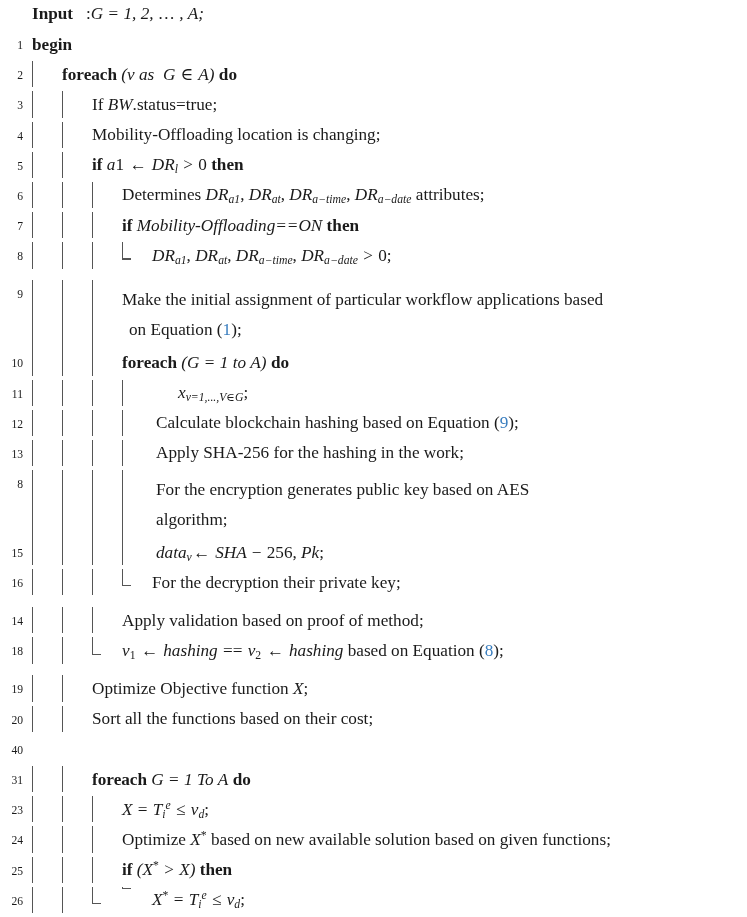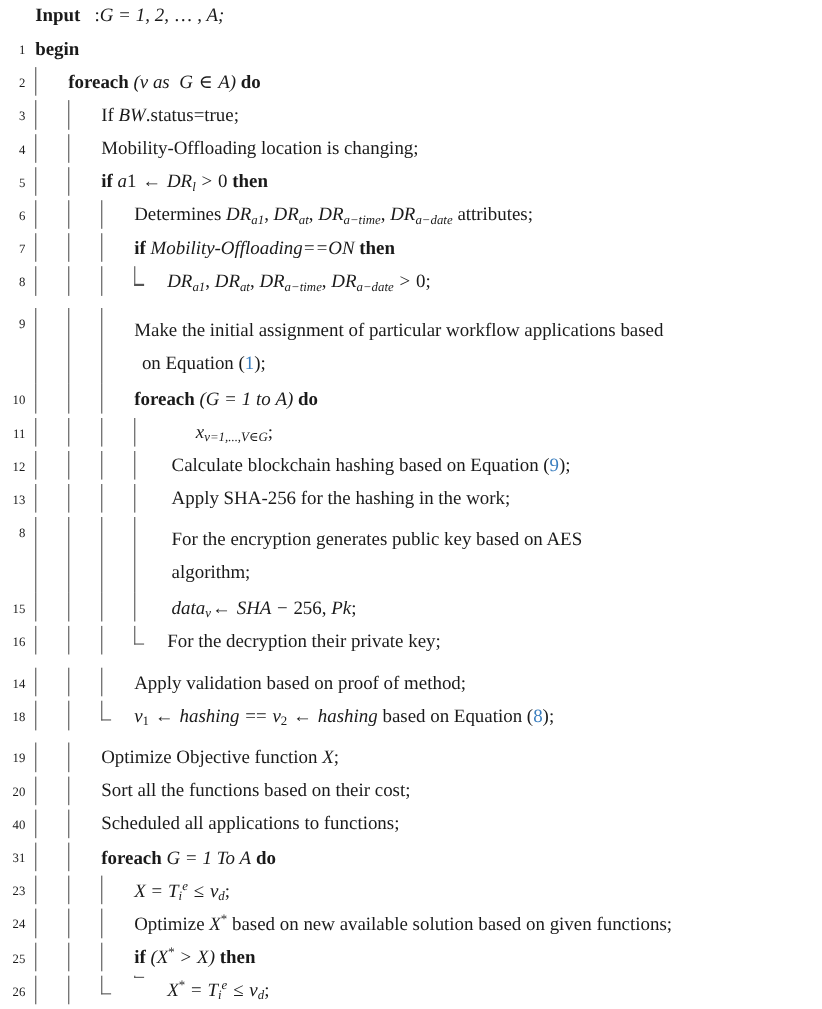--- a/index.html
+++ b/index.html
@@ -374,27 +374,20 @@
       <div class="guides">
           <span class="guide g1"></span>
           <span class="guide g2"></span>
         </div>
       <span class="txt i2">Sort all the functions based on their cost;</span>
     </div>
   </div>
 
   <div class="row">
     <div class="lineno">40</div>
-    <div class="body">
-      <div class="guides">
-          <span class="guide g1"></span>
-          <span class="guide g2"></span>
-        </div>
-      <span class="txt i2">Scheduled all applications to functions;</span>
-    </div>
   </div>
 
   <div class="row">
     <div class="lineno">31</div>
     <div class="body">
       <div class="guides">
           <span class="guide g1"></span>
           <span class="guide g2"></span>
         </div>
       <span class="txt i2"><b>foreach</b> <span class="mathvar">G <span class="op">=</span> 1</span> <i>To</i> <span class="mathvar">A</span> <b>do</b></span>

